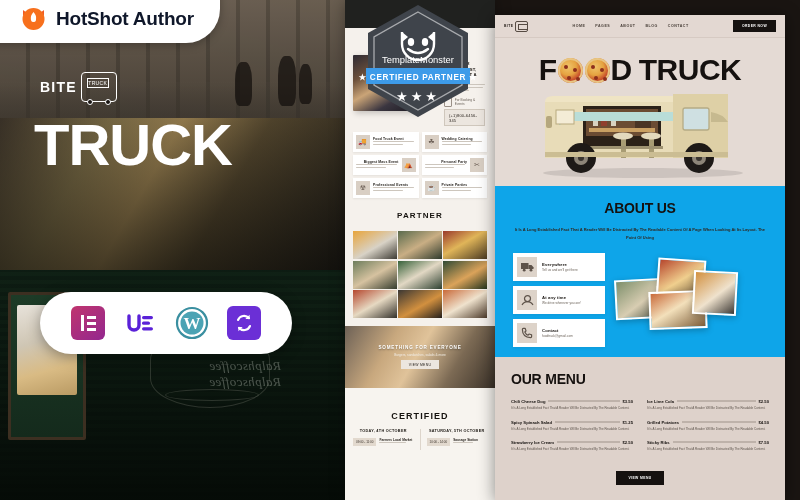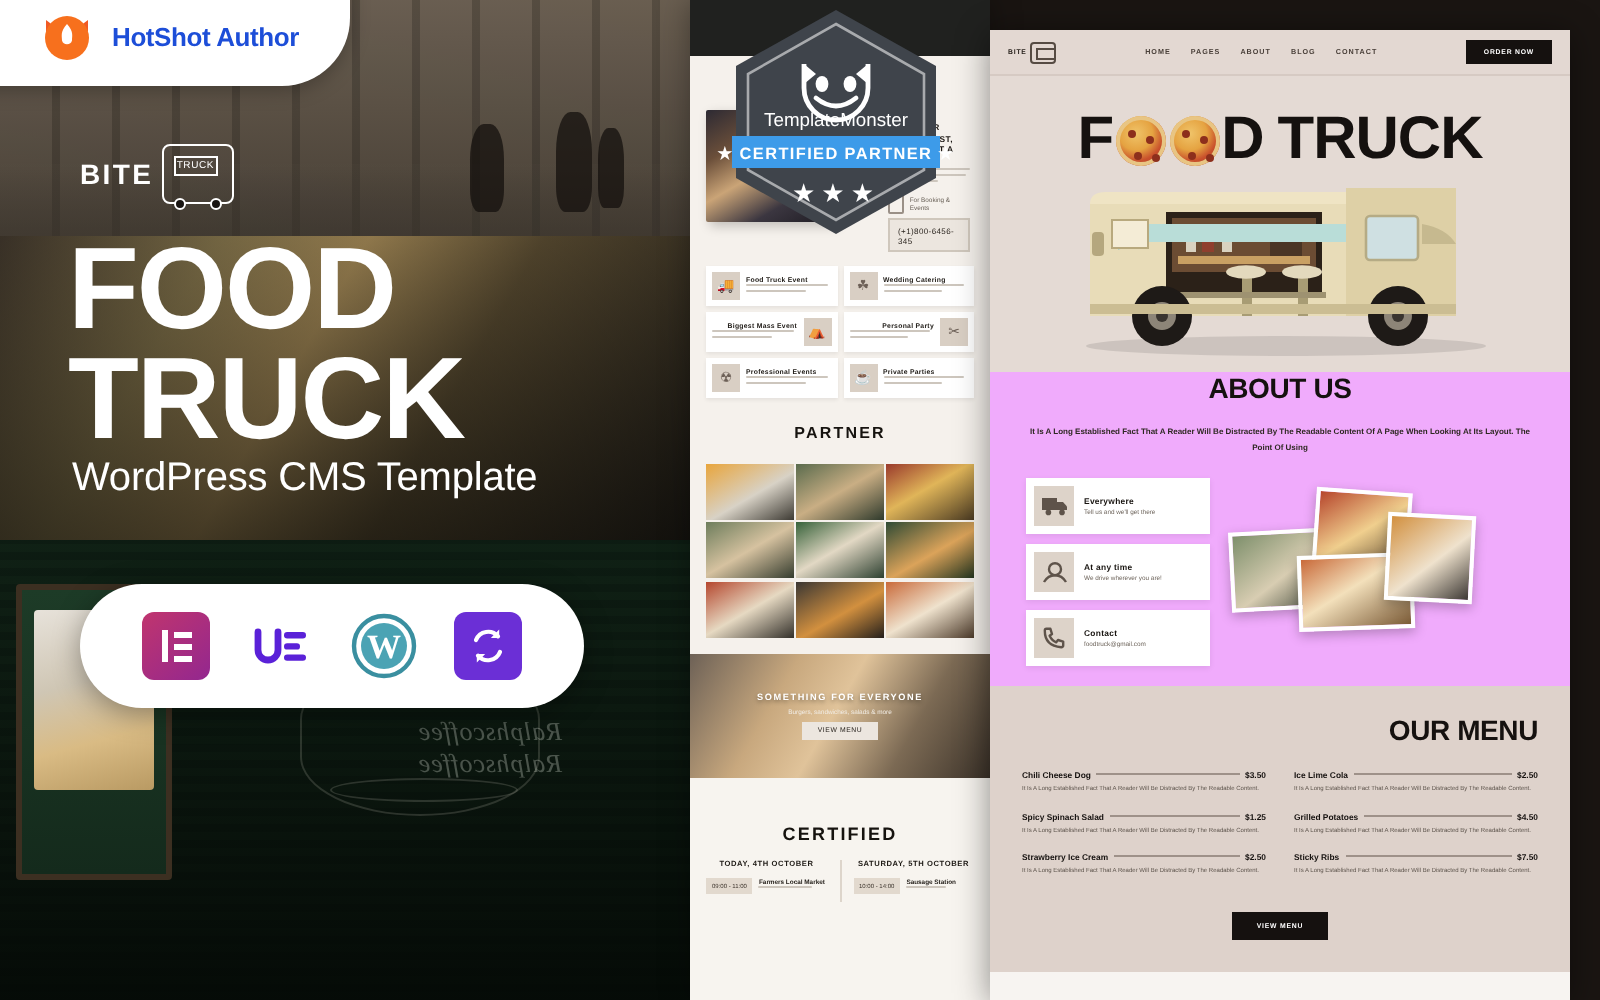--- a/index.html
+++ b/index.html
@@ -84,21 +84,21 @@
     background:#fff; border-radius:0 0 30px 0;
     padding:22px 26px 12px 38px;
     display:flex; align-items:center; gap:9px;
     box-shadow:0 2px 10px rgba(0,0,0,.28);
     border-bottom-right-radius:34px;
   }
   .hotshot-fox {
     width:27px; height:25px; position:relative; flex:0 0 auto;
   }
   .hotshot-fox svg { display:block; }
-  .hotshot-txt { font-size:13px; font-weight:bold; color:#1d4ed8; letter-spacing:-.2px; white-space:nowrap; }
+  .hotshot-txt { font-size:19px; font-weight:bold; color:#0f172a; letter-spacing:-.2px; white-space:nowrap; }
 
   
   .bite-logo {
     position:absolute; left:40px; top:72px;
     display:flex; align-items:center; gap:4px; z-index:4;
   }
   .bite-word { color:#fff; font-size:14px; font-weight:bold; letter-spacing:1.2px; }
   .bite-truck-ic {
     width:36px; height:30px; border:1.6px solid #fff; border-radius:4px;
     position:relative;
@@ -233,33 +233,33 @@
     display:inline-block; width:25px; height:25px; border-radius:50%;
     background:radial-gradient(circle at 40% 35%,#f0c46a 0%,#e5a341 38%,#c9502c 62%,#9b3a1e 100%);
     margin:0 1px; position:relative; box-shadow:inset 0 0 0 2px #e8c583;
   }
   .pizza:after {
     content:""; position:absolute; left:6px; top:7px; width:4px; height:4px;
     border-radius:50%; background:#8d2f1c;
     box-shadow:9px 3px 0 #8d2f1c, 3px 11px 0 #8d2f1c, 12px 12px 0 #8d2f1c;
   }
   .truck-art { position:absolute; left:28px; bottom:4px; width:235px; height:110px; z-index:1; }
-  .rp-about { background:#f0abfc; padding:0 18px 10px; }
+  .rp-about { background:#0ea5e9; padding:14px 18px 10px; }
   .rp-about h2 { text-align:center; font-size:14px; font-weight:bold; color:#15110f; letter-spacing:-.2px; }
   .rp-about p { text-align:center; font-size:4px; color:#2e2822; line-height:1.9; margin-top:10px; font-weight:bold; }
   .rp-about-row { display:flex; gap:8px; margin-top:12px; align-items:flex-start; }
   .rp-cards { width:92px; display:flex; flex-direction:column; gap:5px; }
   .rp-card { background:#fff; display:flex; gap:5px; align-items:center; padding:4px; box-shadow:0 1px 3px rgba(0,0,0,.08); }
   .rp-card-ic { width:20px; height:20px; background:#ddd3c9; flex:0 0 auto; display:flex; align-items:center; justify-content:center; color:#5e534a; font-size:10px; }
   .rp-card h5 { font-size:4.2px; font-weight:bold; color:#17130f; }
   .rp-card p { font-size:3.2px; color:#6e655c; margin-top:1.5px; text-align:left; font-weight:normal; line-height:1.3; }
   .rp-collage { flex:1; height:78px; position:relative; }
   .cl { position:absolute; box-shadow:0 2px 6px rgba(0,0,0,.25); border:2px solid #fff; }
   .rp-menu-sec { background:#ded2cb; padding:14px 16px 16px; min-height:120px; }
-  .rp-menu-sec h2 { text-align:right; font-size:14px; font-weight:bold; color:#15110f; letter-spacing:-.2px; }
+  .rp-menu-sec h2 { text-align:left; font-size:14px; font-weight:bold; color:#15110f; letter-spacing:-.2px; }
   .menu-grid { display:flex; gap:14px; margin-top:12px; }
   .menu-col { flex:1; }
   .menu-item { margin-bottom:9px; }
   .menu-top { display:flex; align-items:baseline; gap:3px; }
   .menu-name { font-size:4.2px; font-weight:bold; color:#15110f; white-space:nowrap; }
   .menu-dash { flex:1; border-bottom:.7px solid #9e9189; transform:translateY(-1.5px); }
   .menu-price { font-size:4.2px; font-weight:bold; color:#15110f; }
   .menu-desc { font-size:3px; color:#5d544c; line-height:1.55; margin-top:2px; }
   .menu-btn-wrap { text-align:center; margin-top:4px; }
   .menu-btn { background:#15110f; color:#fff; font-size:3.4px; padding:5px 12px; letter-spacing:.4px; font-weight:bold; display:inline-block; }
@@ -285,24 +285,22 @@
     <div class="bite-logo">
       <span class="bite-word">BITE</span>
       <span class="bite-truck-ic">
         <span class="tw">TRUCK</span>
         <span class="wheel l"></span>
         <span class="wheel r"></span>
       </span>
     </div>
 
     <h1 class="hero-title">
-      <span>FOOD</span>
       <span class="l2">TRUCK</span>
     </h1>
-    <div class="hero-sub">WordPress CMS Template</div>
 
     <div class="plugin-pill">
       <span class="pl-ic pl-elementor">
         <span class="bars">
             <i class="b1"></i>
             <span class="b2">
               <i></i>
               <i></i>
               <i></i>
             </span>

